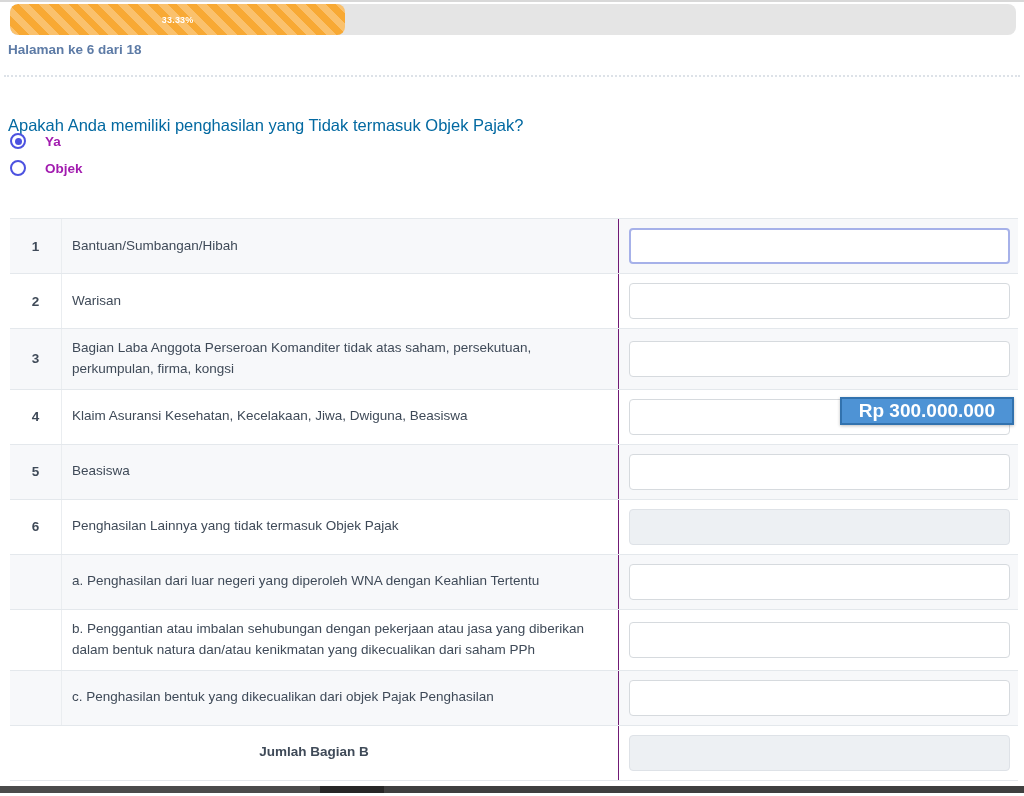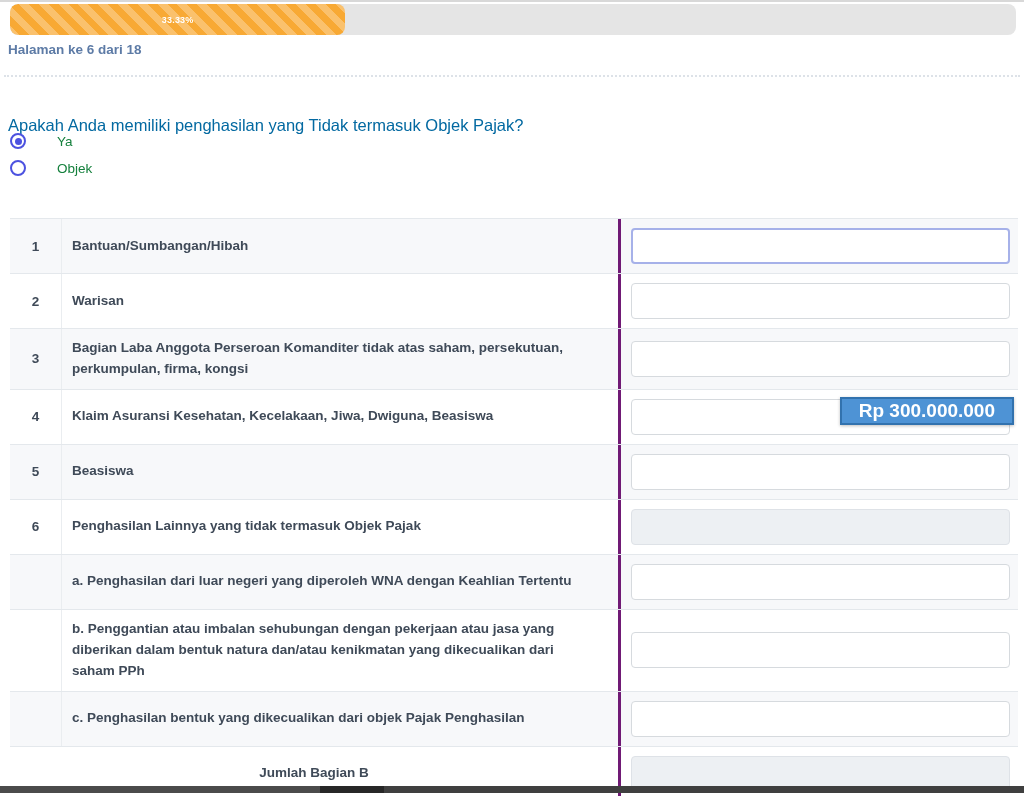--- a/index.html
+++ b/index.html
@@ -43,41 +43,41 @@
   
   .radio-group { position:absolute; top:133px; left:10px; }
   .radio-row { display:flex; align-items:center; margin-bottom:11px; cursor:pointer; }
   .radio {
     width:16px; height:16px; border:2px solid #4c52e0; border-radius:50%;
     display:inline-flex; align-items:center; justify-content:center; background:#fff;
   }
   .radio.selected::after {
     content:""; width:7px; height:7px; border-radius:50%; background:#4c52e0; display:block;
   }
-  .radio-label { margin-left:31px; color:#15803d; font-size:13.5px; font-weight:400; }
+  .radio-label { margin-left:19px; color:#a21caf; font-size:13.5px; font-weight:700; }
 
   
   .form-table {
     position:absolute; top:218px; left:10px; width:1008px;
     border-top:1px solid #e4e8ec;
   }
   .row { display:flex; border-bottom:1px solid #e4e8ec; min-height:54px; background:#ffffff; }
   .row.shaded { background:#f7f8fa; }
   .cell-num {
     width:52px; flex:0 0 52px; border-right:1px solid #eaedf0;
     display:flex; align-items:center; justify-content:center;
     font-size:13.5px; font-weight:700; color:#3f4a58;
   }
   .cell-label {
     flex:1 1 auto; display:flex; align-items:center;
     padding:9px 18px 9px 10px;
-    font-size:13.5px; font-weight:700; color:#3f4a58; line-height:1.55;
+    font-size:13.5px; font-weight:400; color:#3f4a58; line-height:1.55;
   }
   .cell-input {
-    width:400px; flex:0 0 400px; border-left:3px solid #701a75;
+    width:400px; flex:0 0 400px; border-left:1px solid #701a75;
     display:flex; align-items:center; padding:9px 8px 9px 10px; position:relative;
   }
   input.field {
     width:100%; height:36px; border:1px solid #d6dade; border-radius:4px;
     background:#ffffff; outline:none; font-family:inherit; font-size:13.5px;
     padding:0 8px; color:#3f4a58;
   }
   .row.focused input.field { border:2px solid #a6b1e9; }
   .row.disabled input.field { background:#edf0f3; border-color:#dee2e7; }
   .row.center .cell-label { justify-content:center; font-weight:700; padding-right:10px; }

